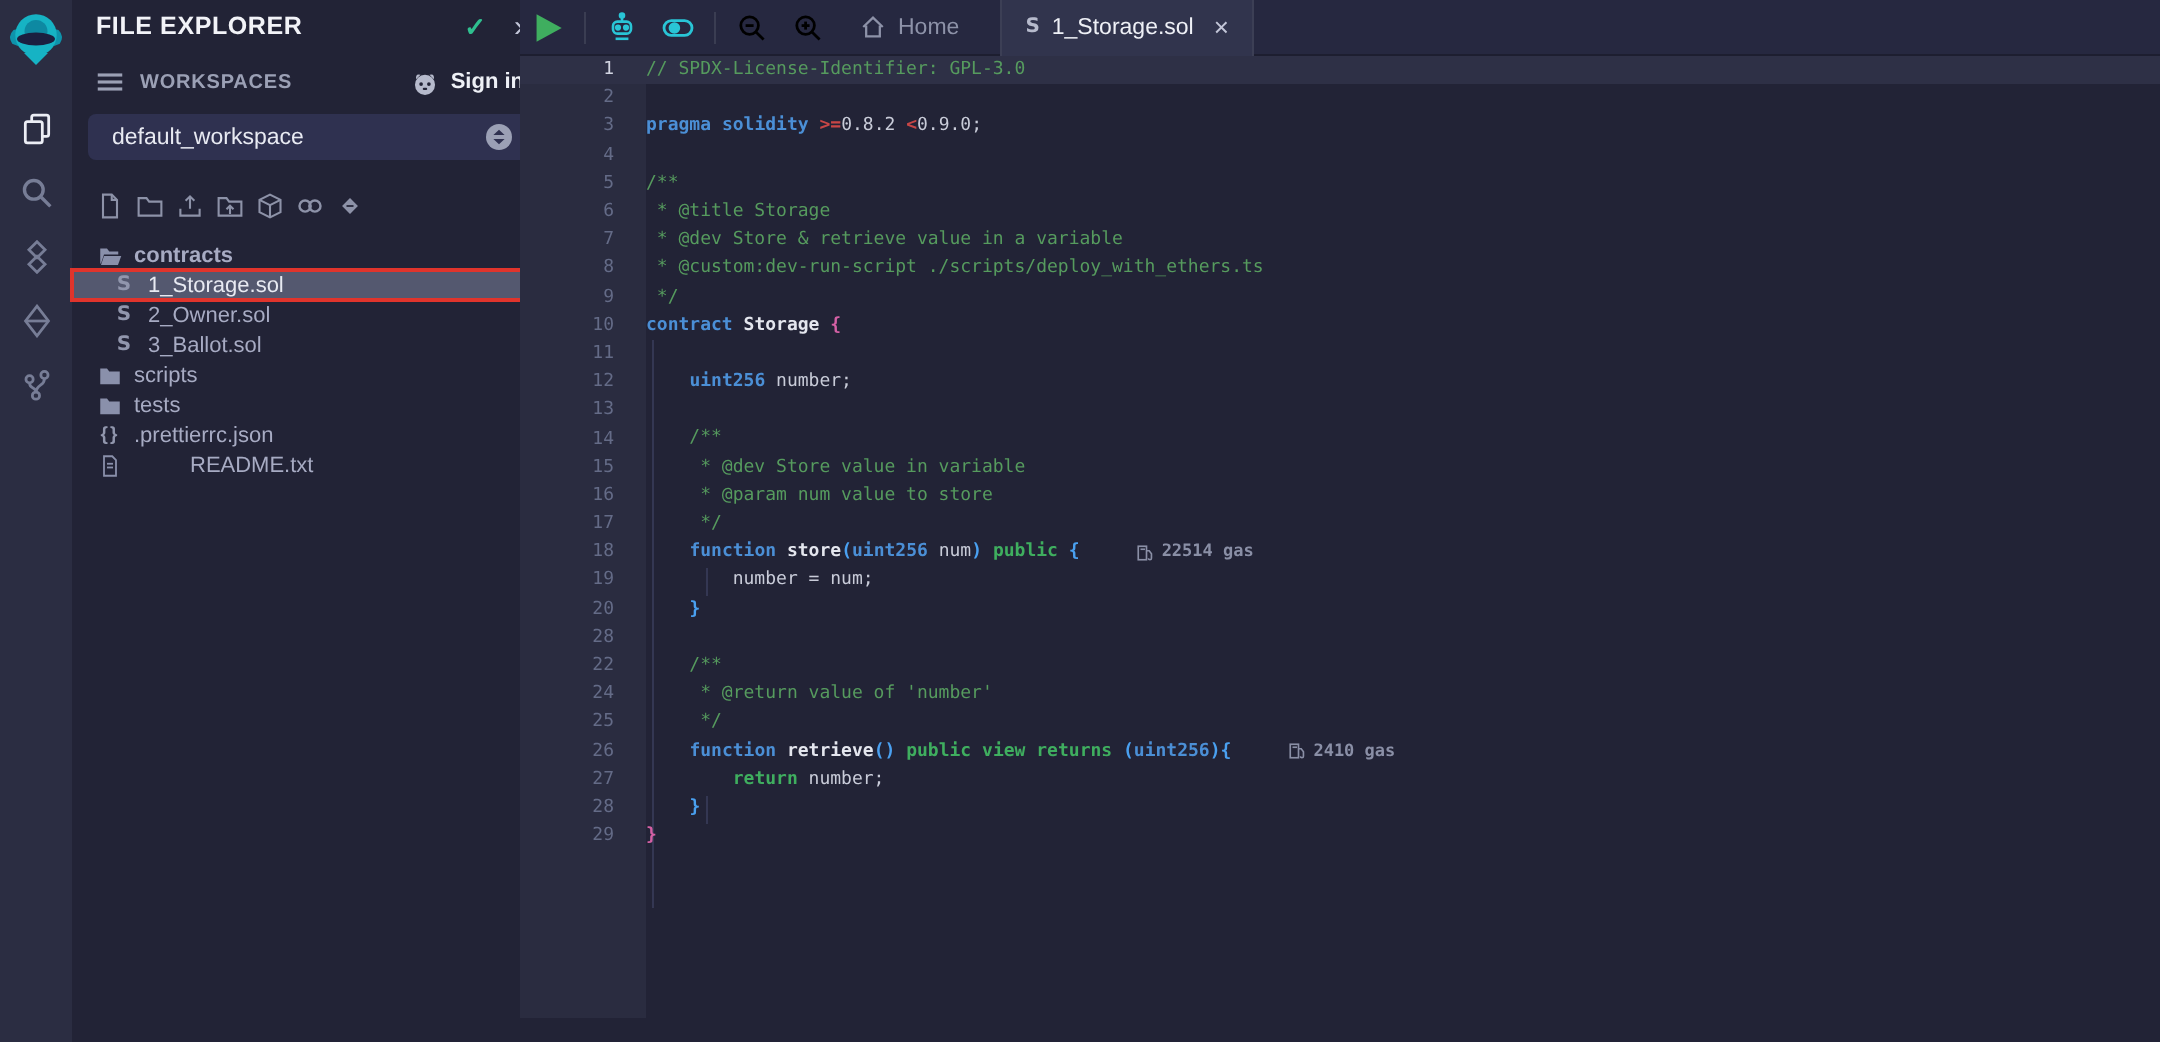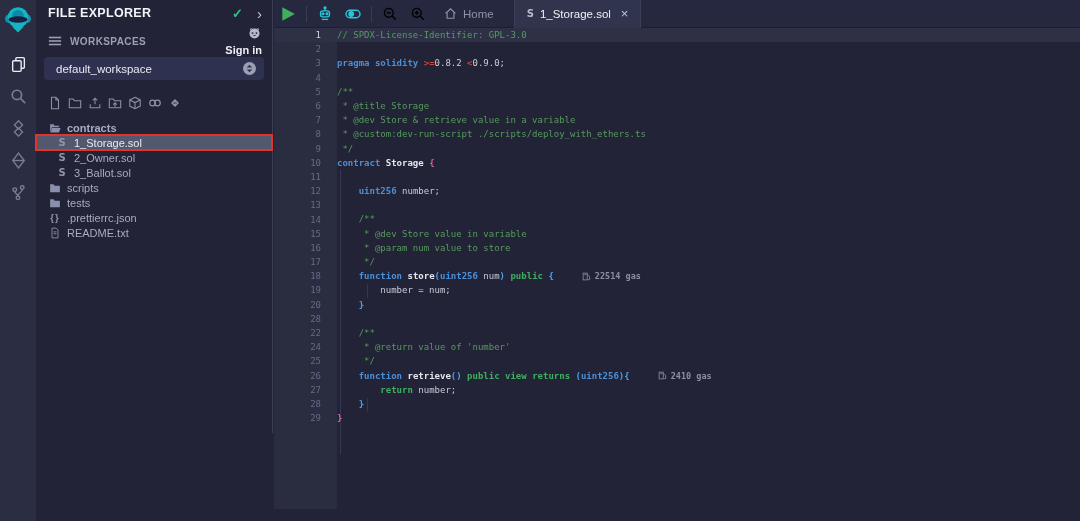--- a/index.html
+++ b/index.html
@@ -18,38 +18,38 @@
   
   .file-panel { position:absolute; left:36px; top:0; width:237px; height:433px; background:#222336; border-right:1px solid #3c3f55; }
   .fp-header { display:flex; align-items:center; height:26px; padding:0 10px 0 12px; }
   .fp-title { color:#f2f3f8; font-size:12.5px; font-weight:700; letter-spacing:.3px; flex:1; }
   .glyph-check { color:#2fbf8f; font-size:13px; font-weight:700; margin-right:14px; cursor:pointer; }
   .glyph-chevron { color:#c3c6d8; font-size:15px; cursor:pointer; line-height:1; }
   .fp-workspaces { display:flex; align-items:center; height:22px; padding:0 10px 0 12px; margin-top:4px; }
   .ham svg { width:14px; height:12px; }
   .ham { color:#9ba0b5; margin-right:8px; cursor:pointer; display:flex; }
   .ws-label { color:#9ba0b5; font-size:10px; font-weight:700; letter-spacing:.4px; flex:1; }
-  .signin { display:flex; align-items:flex-end; gap:5px; color:#eef0f6; font-size:11px; font-weight:700; cursor:pointer;flex-direction:column; }
+  .signin { display:flex; align-items:center; gap:5px; color:#eef0f6; font-size:11px; font-weight:700; cursor:pointer; }
   .signin svg { width:15px; height:13px; color:#b6bacc; }
   .ws-select { position:relative; margin:5px 8px 0 8px; height:23px; background:#2f3150; border-radius:4px; display:flex; align-items:center; padding:0 8px 0 12px; cursor:pointer; }
   .ws-select .val { color:#e8eaf2; font-size:11.5px; flex:1; }
   .stepper svg { width:13px; height:13px; display:block; }
   .fp-ops { display:flex; align-items:center; gap:6px; padding:0 0 0 12px; margin-top:14px; height:18px; }
   .op-icon { color:#8d92a8; cursor:pointer; display:flex; }
   .op-icon svg { width:14px; height:14px; }
   .tree { margin-top:8px; }
   .tree-row { display:flex; align-items:center; height:15px; font-size:11px; color:#a7abc3; cursor:pointer; position:relative; }
   .tree-row .t-icon { width:14px; display:flex; justify-content:center; margin-right:5px; color:#8a90ab; }
   .tree-row .t-icon svg { width:12px; height:12px; }
   .tree-row.selected { background:#54586f; color:#e8eaf2; outline:2px solid #e0342c; outline-offset:-1px; }
   .s-glyph { font-family:"DejaVu Sans", sans-serif; font-weight:700; font-size:10px; color:#9196ad; }
   .json-glyph { font-weight:700; font-size:9.5px; color:#9196ad; letter-spacing:1px; }
 
   
-  .main { position:absolute; left:274px; top:0; right:0; height:509px; }
+  .main { position:absolute; left:260px; top:0; right:0; height:509px; }
   .topbar { display:flex; align-items:center; height:28px; background:#262840; border-bottom:1px solid #1d1e30; }
   .tb-btn { display:flex; align-items:center; justify-content:center; height:28px; cursor:pointer; }
   .tb-sep { width:1px; height:16px; background:#3a3d52; margin:0 4px; }
   .play { width:30px; color:#3fae5f; }
   .play svg { width:13px; height:13px; }
   .cyan { color:#29c5d6; }
   .tb-btn svg { width:16px; height:16px; }
   .tab { display:flex; align-items:center; gap:6px; height:28px; padding:0 12px; color:#8d92a8; font-size:11.5px; cursor:pointer; }
   .tab svg { width:13px; height:13px; }
   .tab.active { background:#31344d; color:#eef0f6; border-left:1px solid #3c3f55; border-right:1px solid #3c3f55; margin-left:8px; }
@@ -274,21 +274,21 @@
             </svg>
           </span>
           <span>tests</span>
         </div>
         <div class="tree-row" style="padding-left: 12px;">
           <span class="t-icon">
             <span class="json-glyph">{}</span>
           </span>
           <span>.prettierrc.json</span>
         </div>
-        <div class="tree-row" style="padding-left: 12px;">
+        <div class="tree-row" style="padding-left: 12px; gap: 28px;">
           <span class="t-icon">
             <svg viewBox="0 0 16 16" fill="none" stroke="currentColor" stroke-width="1.2">
               <path d="M4,1.5 h5.5 l2.5,2.5 v10.5 h-8 z"></path>
               <line x1="6" y1="6.5" x2="10" y2="6.5"></line>
               <line x1="6" y1="9" x2="10" y2="9"></line>
             </svg>
           </span>
           <span>README.txt</span>
         </div>
       </div>

